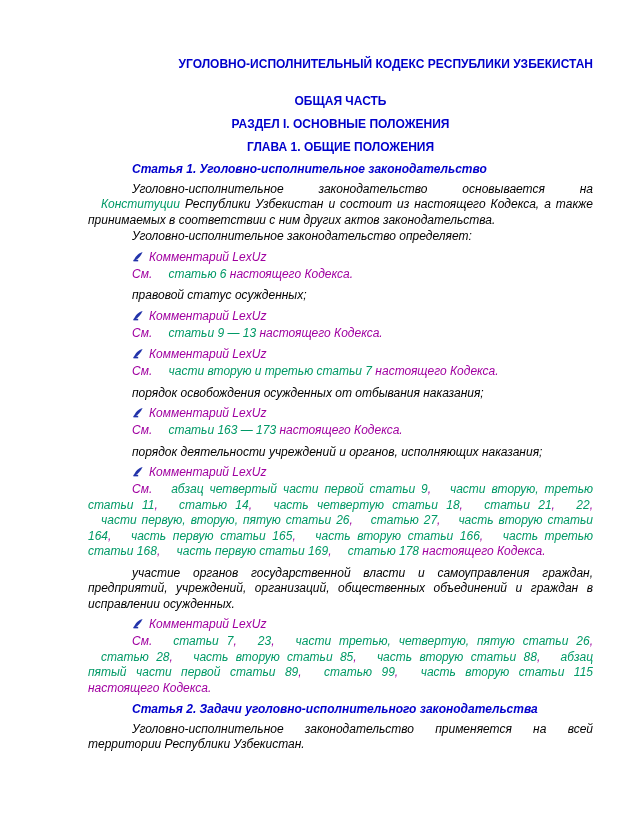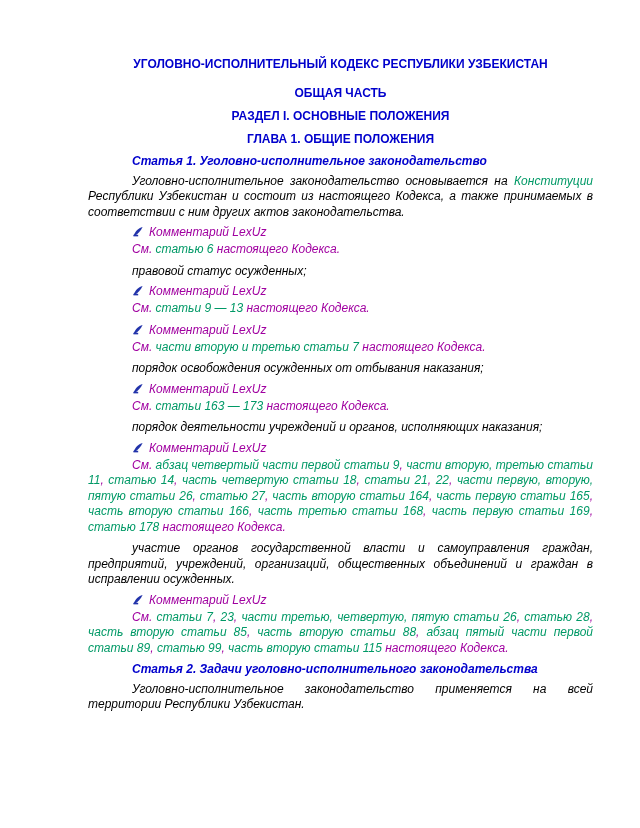--- a/index.html
+++ b/index.html
@@ -14,21 +14,21 @@
     color: var(--c-text, #000000);
     background: #ffffff;
   }
   .doc-heading {
     text-align: center;
     font-weight: bold;
     color: var(--c-heading, #0000cc);
     line-height: 16px;
     margin: 0 0 7px 0;
   }
-  .doc-heading:first-child { margin-bottom: 13px; }
+  .doc-heading:first-child { margin-bottom: 21px; text-align: right; }
   p { margin: 0; font-style: italic; }
   .title {
     color: var(--c-heading, #0000cc);
     font-weight: bold;
     text-indent: 44px;
     text-align: justify;
     line-height: 15.5px;
     margin: 6px 0 4px 0;
   }
   .para {
@@ -61,35 +61,37 @@
   .c-icon svg { display: block; width: 12px; height: 11px; }
   .c-label {
     color: var(--c-comment, #a000a0);
     font-weight: normal;
     font-style: italic;
   }
   .doc-link {
     color: var(--c-link, #009966);
     text-decoration: none;
     cursor: pointer;
+    margin-left: 13px;
   }
 </style>
 </head>
 <body>
 
 <div class="page">
   <div>
       <div class="doc-heading">УГОЛОВНО-ИСПОЛНИТЕЛЬНЫЙ КОДЕКС РЕСПУБЛИКИ УЗБЕКИСТАН</div>
       <div class="doc-heading">ОБЩАЯ ЧАСТЬ</div>
       <div class="doc-heading">РАЗДЕЛ I. ОСНОВНЫЕ ПОЛОЖЕНИЯ</div>
       <div class="doc-heading">ГЛАВА 1. ОБЩИЕ ПОЛОЖЕНИЯ</div>
     </div>
   <div>
       <p class="title"><span>Статья 1. Уголовно-исполнительное законодательство</span></p>
       <p class="para"><span>Уголовно-исполнительное законодательство основывается на </span><a href="#" class="doc-link">Конституции</a><span> Республики Узбекистан и состоит из настоящего Кодекса, а также принимаемых в соответствии с ним других актов законодательства.</span></p>
+      <p class="para"><span>Уголовно-исполнительное законодательство определяет:</span></p>
       <div class="comment-line"><span class="c-icon"><svg viewBox="0 0 12 12" xmlns="http://www.w3.org/2000/svg">
             <path d="M1.2 10.8 C2.6 6.4 6.2 2.6 11 1.2 C9.2 5.4 5.8 9.2 1.8 11 Z" fill="#2233AA"></path>
             <rect x="1" y="9.6" width="5.2" height="1.7" fill="#2233AA"></rect>
           </svg></span><span class="c-label">Комментарий LexUz</span></div>
       <p class="ref"><span>См. </span><a href="#" class="doc-link">статью 6</a><span> настоящего Кодекса.</span></p>
       <p class="para"><span>правовой статус осужденных;</span></p>
       <div class="comment-line"><span class="c-icon"><svg viewBox="0 0 12 12" xmlns="http://www.w3.org/2000/svg">
             <path d="M1.2 10.8 C2.6 6.4 6.2 2.6 11 1.2 C9.2 5.4 5.8 9.2 1.8 11 Z" fill="#2233AA"></path>
             <rect x="1" y="9.6" width="5.2" height="1.7" fill="#2233AA"></rect>
           </svg></span><span class="c-label">Комментарий LexUz</span></div>

